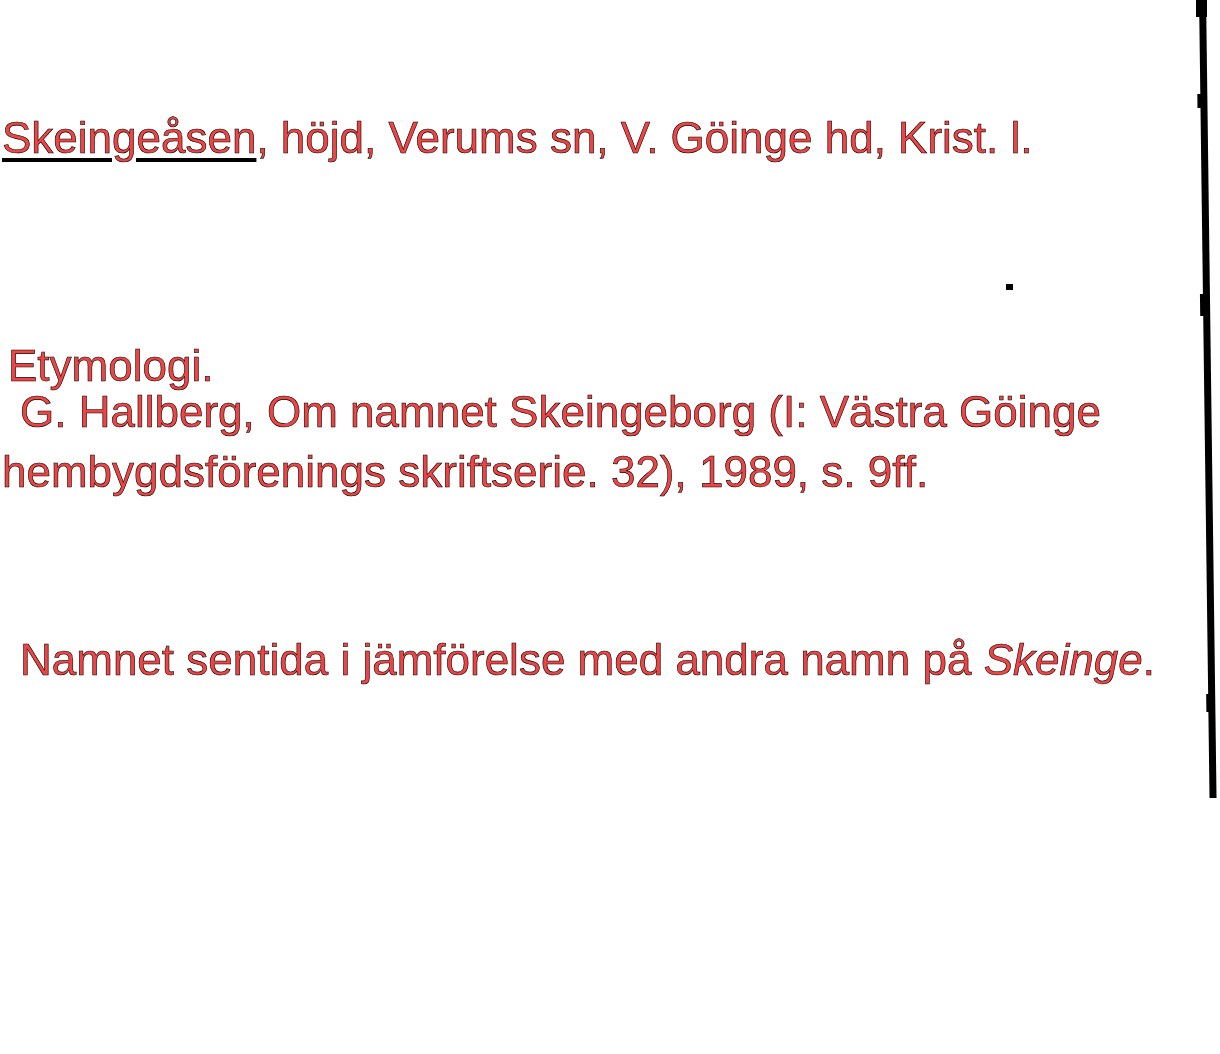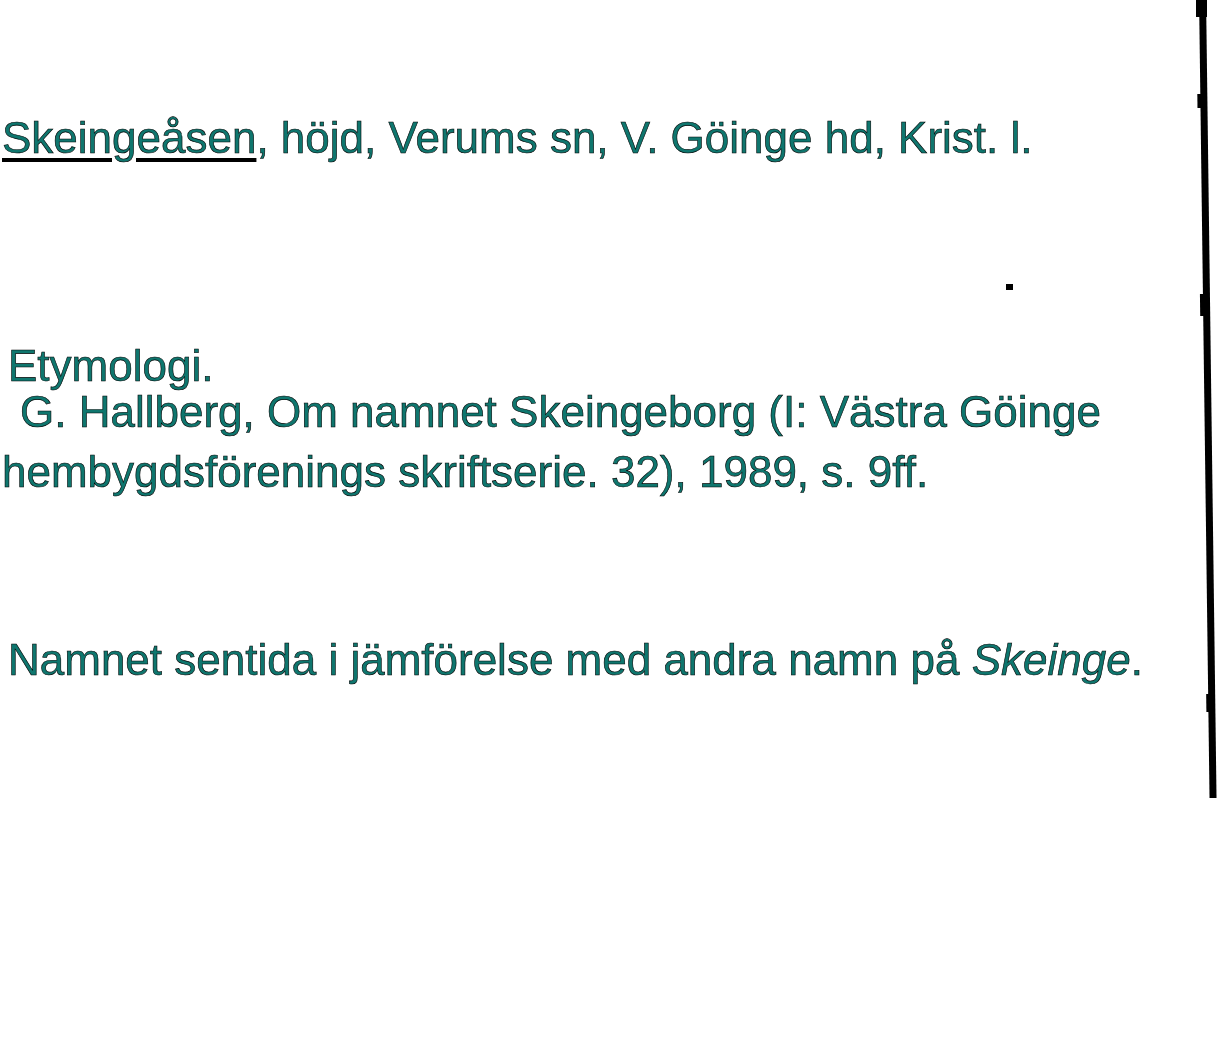--- a/index.html
+++ b/index.html
@@ -7,21 +7,21 @@
     padding: 0;
     background: #ffffff;
   }
   .card {
     position: relative;
     width: 1220px;
     height: 798px;
     background: #ffffff;
     overflow: hidden;
     font-family: "Liberation Sans", "DejaVu Sans", sans-serif;
-    color: #0f766e;
+    color: #ef4444;
   }
   .txt {
     position: absolute;
     font-size: 44px;
     line-height: 44px;
     white-space: nowrap;
     letter-spacing: 0px;
     -webkit-text-stroke: 0.6px #000000;
   }
   .headword {
@@ -65,21 +65,21 @@
     left: 1006px;
     top: 284px;
     width: 7px;
     height: 6px;
     background: #000000;
   }
   .l-title     { left: 2px;   top: 116px; }
   .l-etym      { left: 8px;   top: 344px; }
   .l-ref1      { left: 20px;   top: 390px; }
   .l-ref2      { left: 2px;   top: 450px; }
-  .l-note      { left: 8px;   top: 638px; }
+  .l-note      { left: 20px;   top: 638px; }
   .l-signature { left: 875px; top: 975px; }
 </style>
 </head>
 <body>
 
 <div class="card">
 
   <div class="txt l-title">
     <span class="headword">Skeingeåsen</span><span>, höjd, Verums sn, V. Göinge hd, Krist. l.</span>
   </div>

